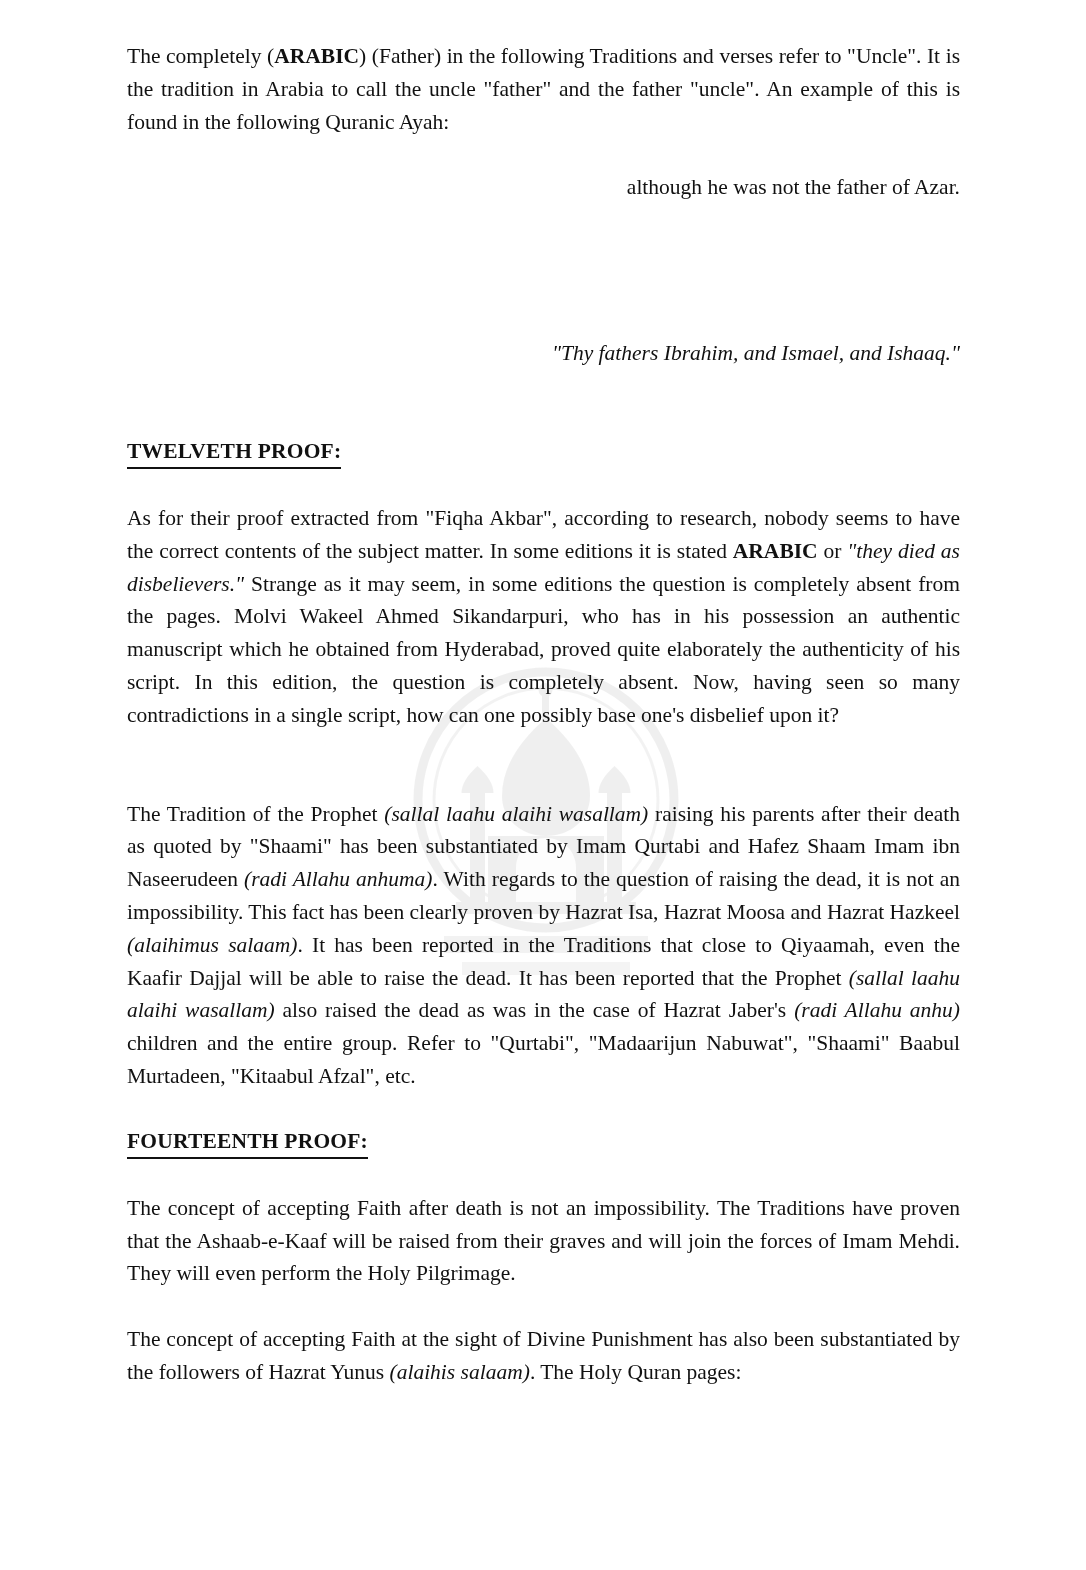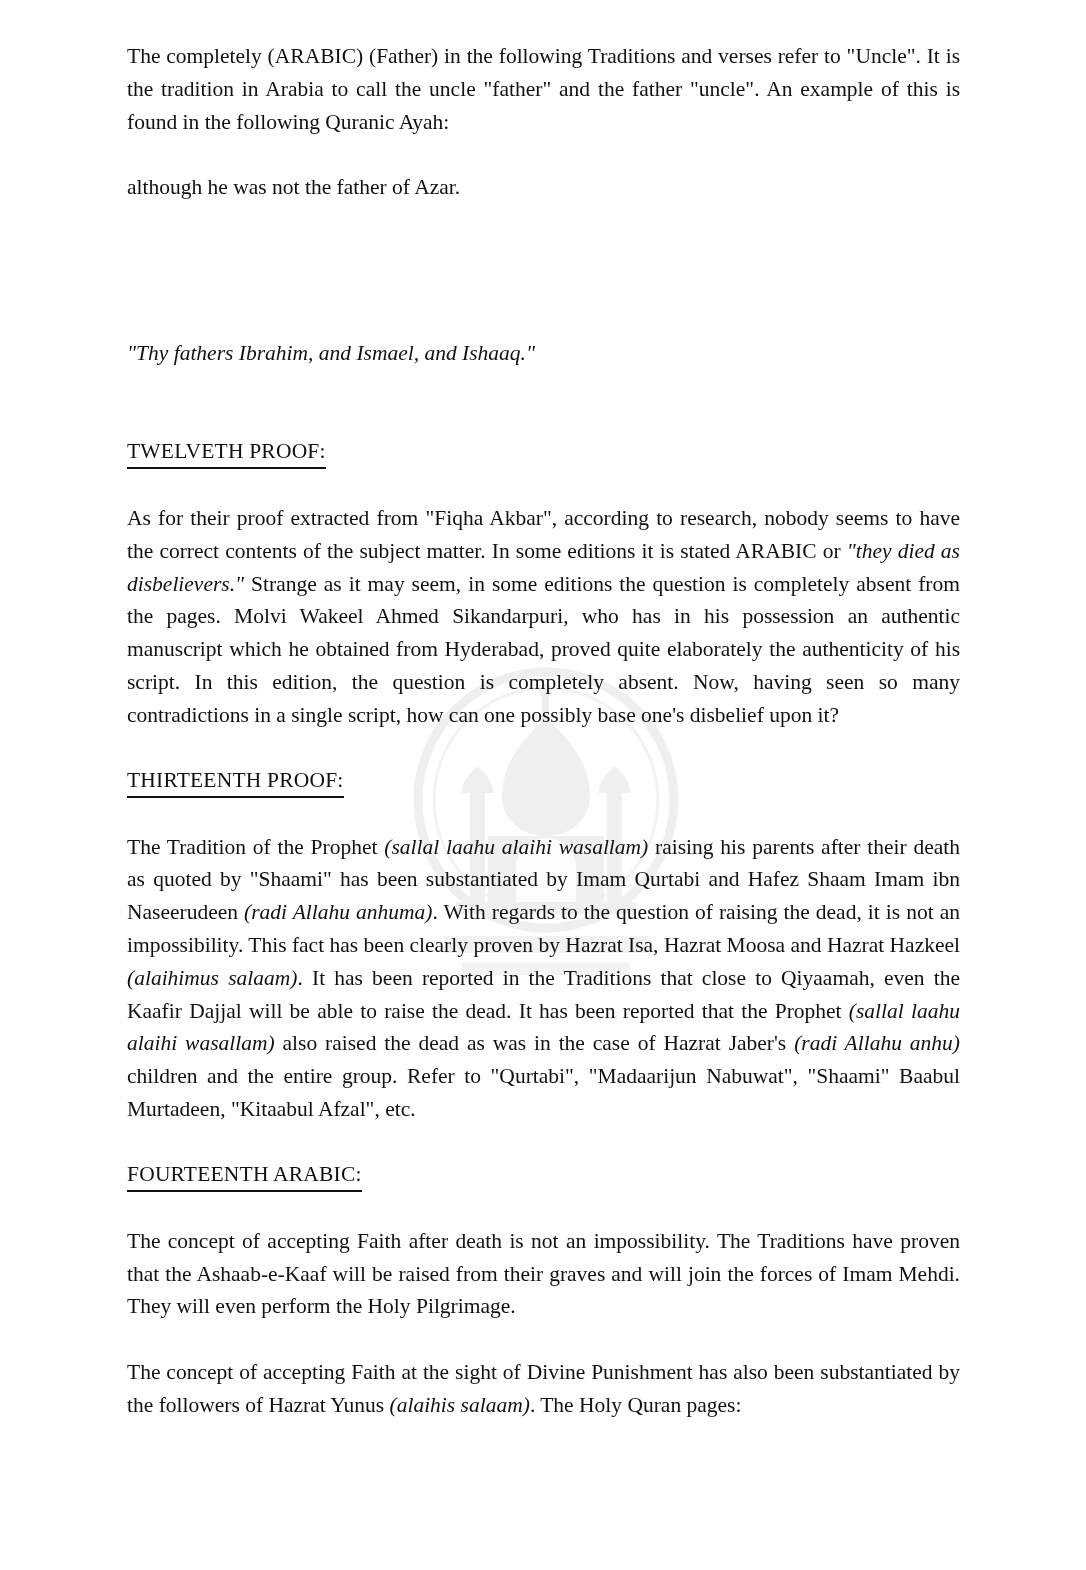--- a/index.html
+++ b/index.html
@@ -42,38 +42,38 @@
 
   p.body-text {
     margin: 0 0 0 0;
     font-size: 21.5px;
     line-height: 32.8px;
     text-align: justify;
     text-justify: inter-word;
     -webkit-hyphens: none;
     hyphens: none;
   }
-  p.body-text.nojust { text-align: left; }
+  p.body-text.nojust { text-align: right; }
   .gap-md { height: 33px; }
   .gap-xl { height: 100px; }
 
   h2.proof-heading {
     margin: 0;
     font-size: 21.5px;
     line-height: 30px;
-    font-weight: normal;
+    font-weight: bold;
     letter-spacing: 0.2px;
   }
   h2.proof-heading .ul {
     display: inline-block;
     border-bottom: 2.5px solid #111111;
     padding-bottom: 1px;
   }
 
-  b.arabic-token { font-weight: normal; margin-top: 48px; }
+  b.arabic-token { font-weight: bold; margin-top: 48px; }
   i.ital { font-style: italic; }
 
   .tail-space { height: 210px; }
 </style>
 </head>
 <body>
 
 <div class="page">
 
   <div class="watermark">
@@ -116,29 +116,28 @@
     <div class="gap-md"></div>
 
     <h2 class="proof-heading"><span class="ul">TWELVETH PROOF:</span></h2>
 
     <div class="gap-md"></div>
 
     <p class="body-text"><span>As for their proof extracted from "Fiqha Akbar", according to research, nobody seems to have the correct contents of the subject matter. In some editions it is stated </span><b class="arabic-token">ARABIC</b><span> or </span><i class="ital">"they died as disbelievers."</i><span> Strange as it may seem, in some editions the question is completely absent from the pages. Molvi Wakeel Ahmed Sikandarpuri, who has in his possession an authentic manuscript which he obtained from Hyderabad, proved quite elaborately the authenticity of his script. In this edition, the question is completely absent. Now, having seen so many contradictions in a single script, how can one possibly base one's disbelief upon it?</span></p>
 
     <div class="gap-md"></div>
 
-    <h2 class="proof-heading"><span class="ul">THIRTEENTH PROOF: </span></h2>
 
     <div class="gap-md"></div>
 
     <p class="body-text"><span>The Tradition of the Prophet </span><i class="ital">(sallal laahu alaihi wasallam)</i><span> raising his parents after their death as quoted by "Shaami" has been substantiated by Imam Qurtabi and Hafez Shaam Imam ibn Naseerudeen </span><i class="ital">(radi Allahu anhuma)</i><span>. With regards to the question of raising the dead, it is not an impossibility. This fact has been clearly proven by Hazrat Isa, Hazrat Moosa and Hazrat Hazkeel </span><i class="ital">(alaihimus salaam)</i><span>. It has been reported in the Traditions that close to Qiyaamah, even the Kaafir Dajjal will be able to raise the dead. It has been reported that the Prophet </span><i class="ital">(sallal laahu alaihi wasallam)</i><span> also raised the dead as was in the case of Hazrat Jaber's </span><i class="ital">(radi Allahu anhu)</i><span> children and the entire group. Refer to "Qurtabi", "Madaarijun Nabuwat", "Shaami" Baabul Murtadeen, "Kitaabul Afzal", etc.</span></p>
 
     <div class="gap-md"></div>
 
-    <h2 class="proof-heading"><span class="ul">FOURTEENTH ARABIC:</span></h2>
+    <h2 class="proof-heading"><span class="ul">FOURTEENTH PROOF:</span></h2>
 
     <div class="gap-md"></div>
 
     <p class="body-text">The concept of accepting Faith after death is not an impossibility. The Traditions have proven that the Ashaab-e-Kaaf will be raised from their graves and will join the forces of Imam Mehdi. They will even perform the Holy Pilgrimage.</p>
 
     <div class="gap-md"></div>
 
     <p class="body-text"><span>The concept of accepting Faith at the sight of Divine Punishment has also been substantiated by the followers of Hazrat Yunus </span><i class="ital">(alaihis salaam)</i><span>. The Holy Quran pages:</span></p>
 
     <div class="tail-space"></div>

